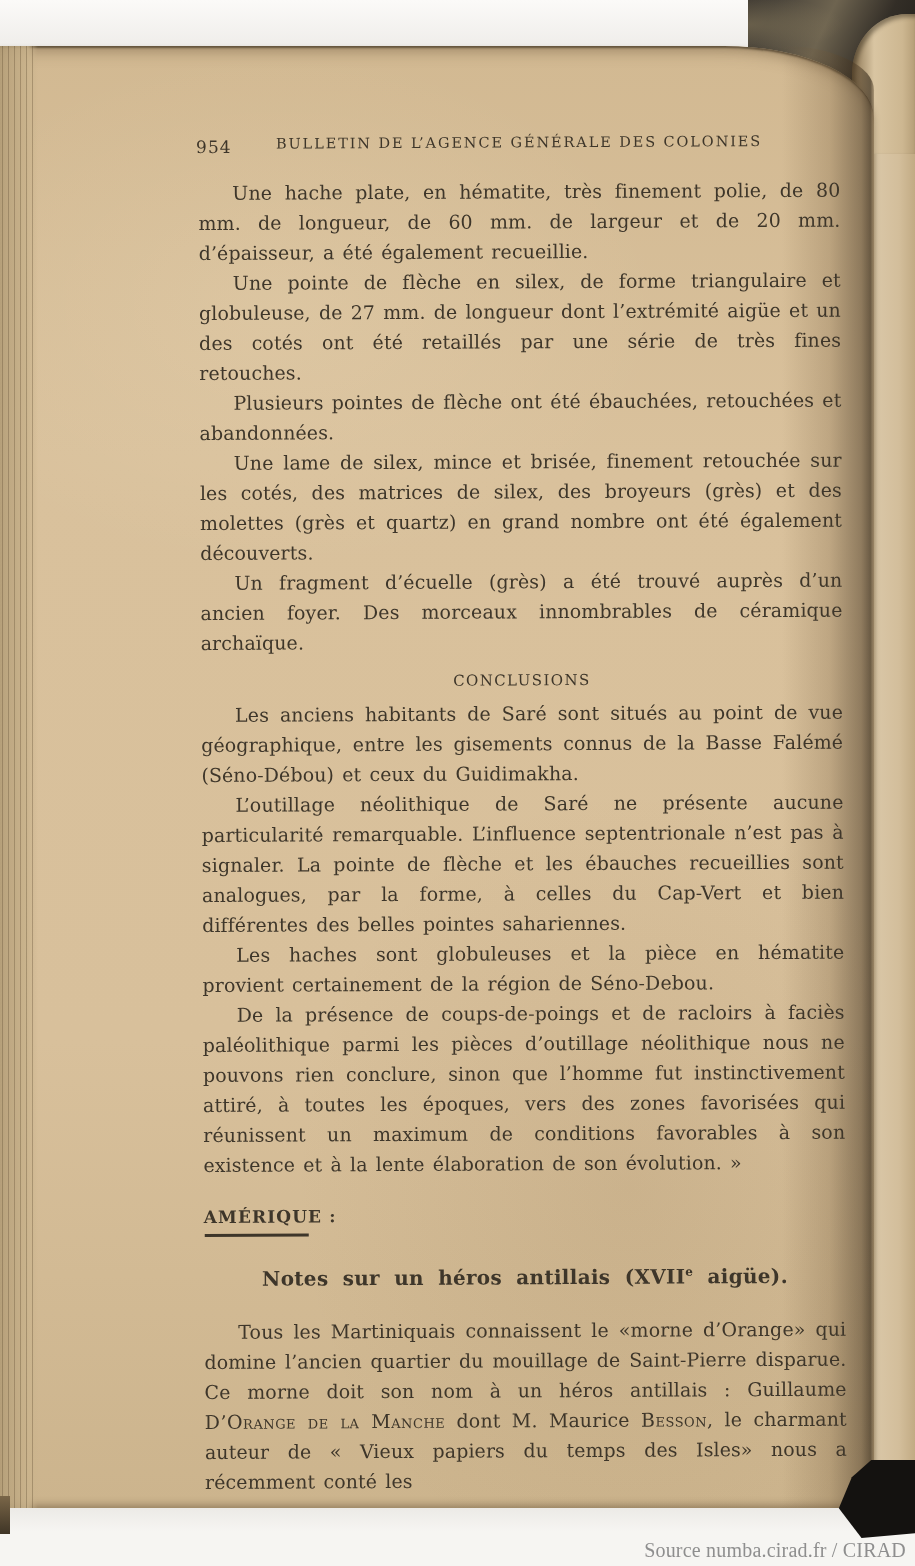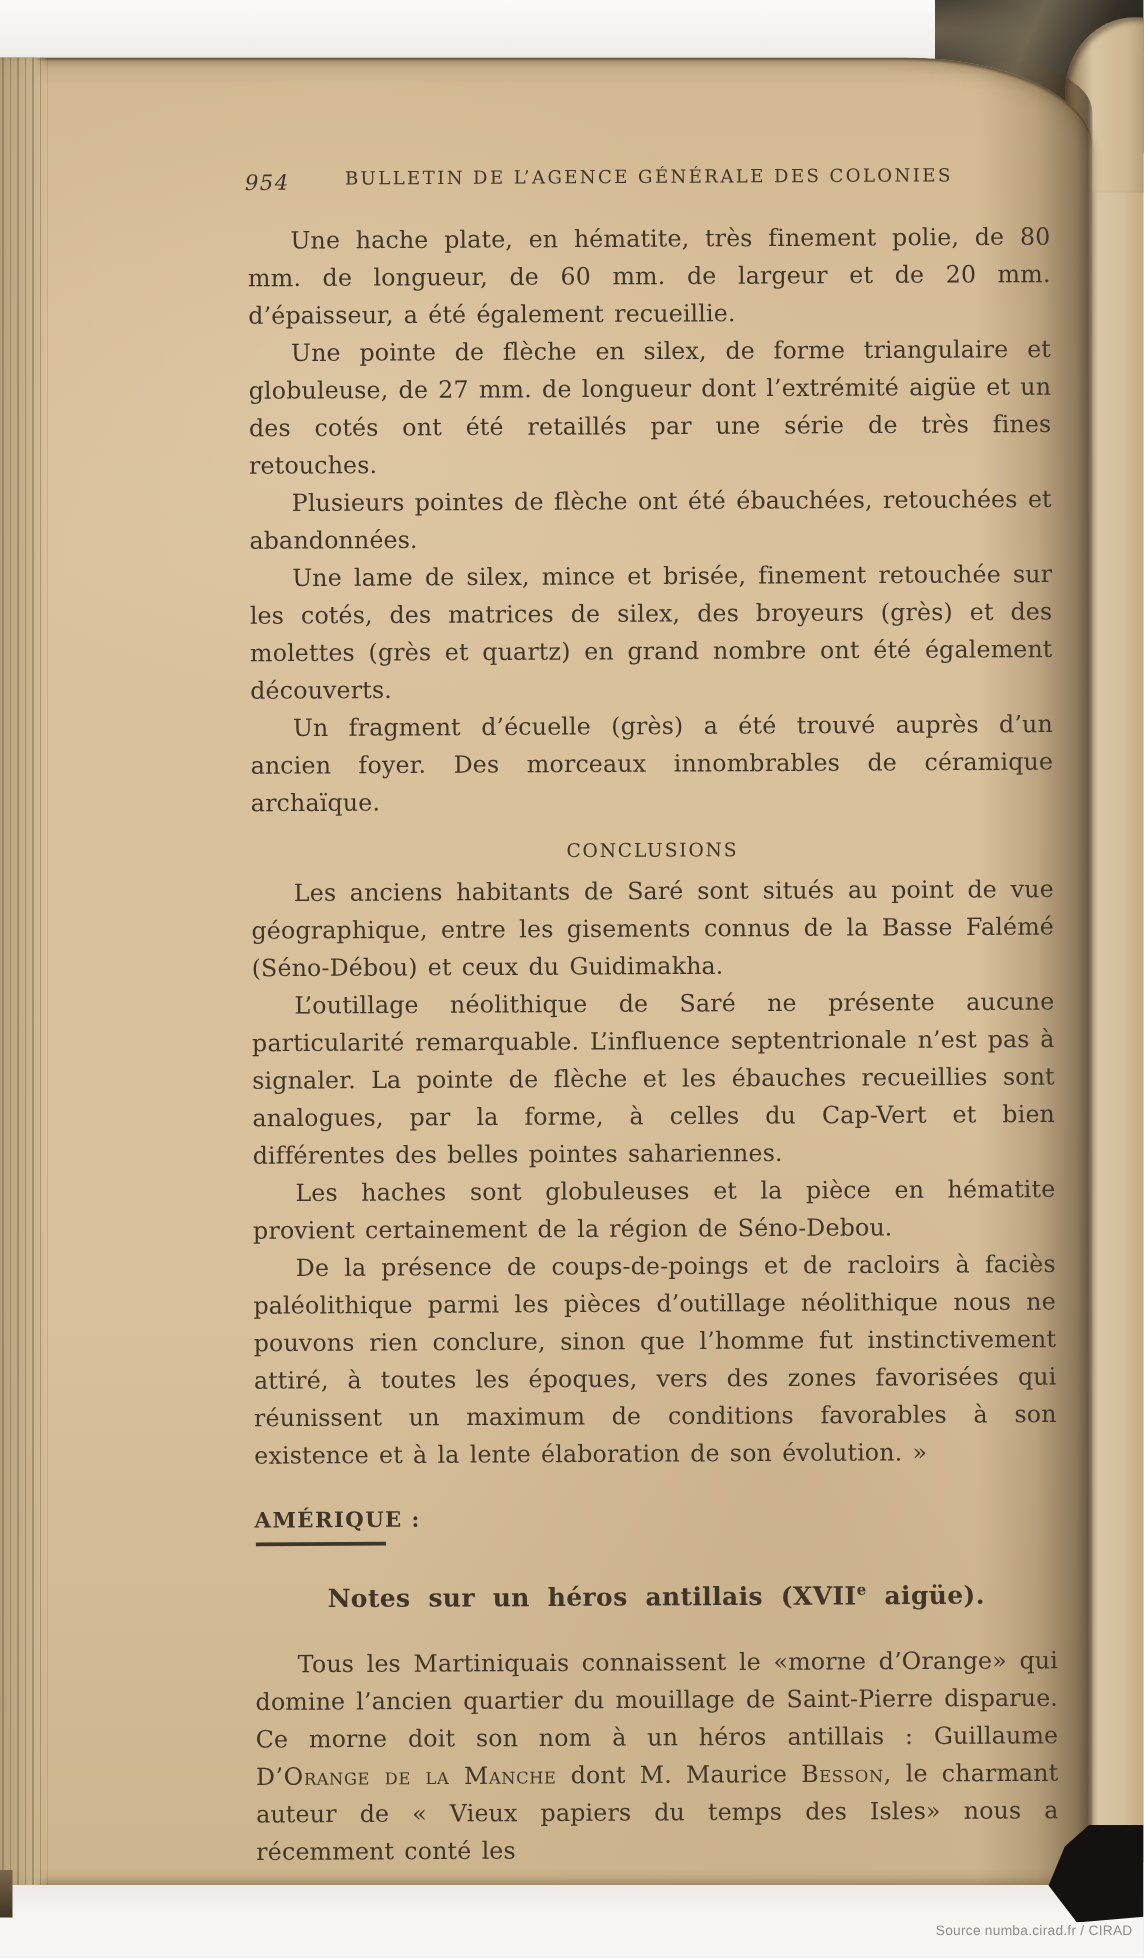--- a/index.html
+++ b/index.html
@@ -62,32 +62,32 @@
     background:linear-gradient(180deg,#eceae6,#f6f5f2 40%); }
   .bottom-left-smudge { position:absolute; left:0; top:1496px; width:10px; height:38px;
     background:linear-gradient(180deg,#7a6648,#3f3526); }
   .cover-bottom {
     position:absolute; left:834px; top:1460px; width:81px; height:78px;
     background:#141210;
     clip-path:polygon(46% 0, 100% 0, 100% 94%, 34% 100%, 6% 62%, 22% 22%);
   }
   .footer-credit {
     position:absolute; right:9px; top:1539px;
-    font-family:Liberation Sans, sans-serif;
-    font-size:11px; color:#8e8e8e; letter-spacing:.2px;
+    font-family:Liberation Serif, serif;
+    font-size:20px; color:#8e8e8e; letter-spacing:.2px;
   }
 
   
   .text-flow {
     position:absolute; left:198px; top:136px; width:642px;
     transform:rotate(-0.3deg); transform-origin:0 0;
     color:#3e362a;
   }
   .page-header { position:relative; height:22px; margin-bottom:20px; }
-  .page-num { position:absolute; left:-2px; top:1px; font-size:17px; letter-spacing:1px;font-style:italic; }
+  .page-num { position:absolute; left:-2px; top:1px; font-size:17px; letter-spacing:1px; }
   .running-title { display:block; text-align:center; font-size:14.5px; letter-spacing:1.9px; }
   .body-p {
     margin:0; font-size:19px; line-height:30px;
     text-align:justify; text-indent:34px;
     word-spacing:2px; letter-spacing:.1px;
   }
   .conclusions {
     margin:15px 0 9px; text-align:center;
     font-size:15px; font-weight:normal; letter-spacing:1.4px; text-indent:0;
   }

